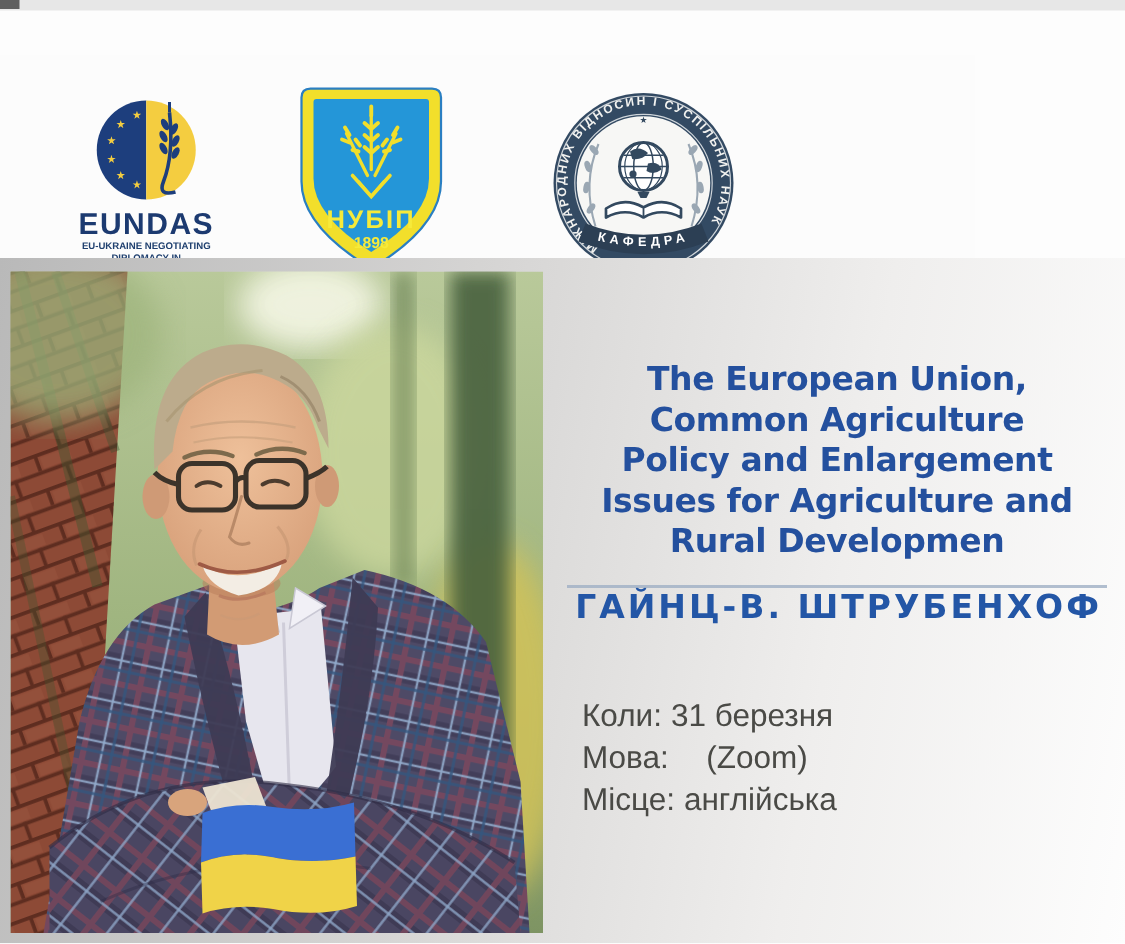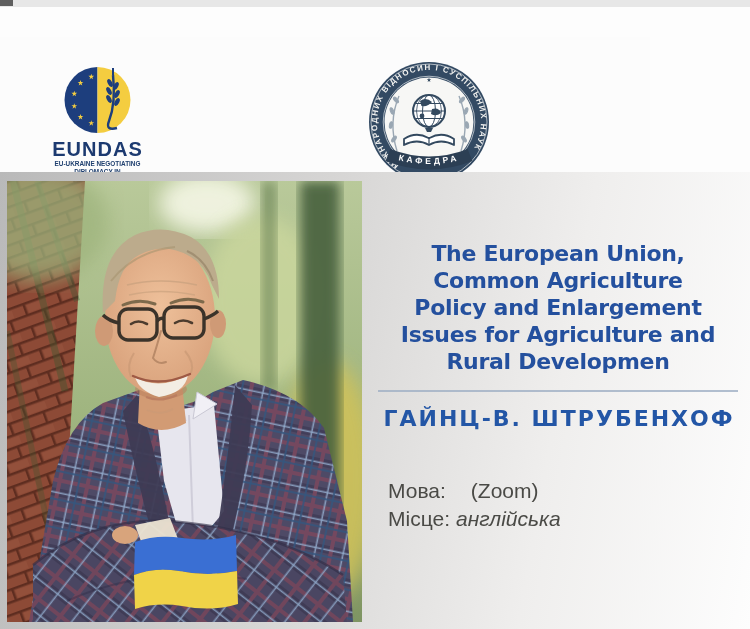--- a/index.html
+++ b/index.html
@@ -29,29 +29,29 @@
   .photo svg{display:block;}
 
   .content{position:absolute;left:368px;top:12px;width:382px;height:457px;}
   .event-title{
     margin:56px 10px 0 8px;text-align:center;white-space:pre-line;
     font-family:"DejaVu Sans", sans-serif;font-weight:bold;
     font-size:22px;line-height:27px;letter-spacing:-0.3px;color:#24509e;
   }
   .divider{border:none;border-top:2px solid #9fafc4;margin:15px 12px 0 10px;opacity:.8;}
   .speaker-name{
-    margin:14px 6px 0 6px;text-align:center;
+    margin:1px 6px 0 6px;text-align:center;
     font-family:"DejaVu Sans", sans-serif;font-weight:bold;
     font-size:22px;letter-spacing:2px;color:#2356a6;
   }
   .details{margin:46px 0 0 20px;font-size:21px;line-height:28px;color:#4a4a46;}
   .details .row{white-space:nowrap;}
   .details .value{margin-left:6px;}
   .details .value.wide{margin-left:25px;}
-  .details .italic{font-style:italic;text-align:right;}
+  .details .italic{text-align:right;}
 </style>
 </head>
 <body>
 
 <div class="poster">
 
   <div class="top-strip">
     <div class="corner"></div>
   </div>
 
@@ -84,20 +84,38 @@
             <path d="M78,16 L78,9" stroke="#1d3e7d" stroke-width="2"></path>
           </g>
         </g>
         <text x="62.5" y="97" text-anchor="middle" font-size="20" font-weight="bold" letter-spacing="1" fill="#1c3a70">EUNDAS</text>
         <text x="62.5" y="107" text-anchor="middle" font-size="6.4" font-weight="bold" fill="#20406f">EU-UKRAINE NEGOTIATING</text>
         <text x="62.5" y="115" text-anchor="middle" font-size="6.4" font-weight="bold" fill="#20406f">DIPLOMACY IN</text>
         <text x="62.5" y="123" text-anchor="middle" font-size="6.4" font-weight="bold" fill="#20406f">AGRARIAN SPHERE</text>
       </svg>
     </div>
 
+    <div class="logo logo-nubip">
+      <svg width="105" height="128" viewBox="0 0 105 128">
+        <path d="M6,10 Q6,4 12,4 L93,4 Q99,4 99,10 L99,66 Q99,96 52.5,124 Q6,96 6,66 Z" fill="#f2df2b" stroke="#2a7fc2" stroke-width="1.5"></path>
+        <path d="M14,13 Q14,11 16,11 L89,11 Q91,11 91,13 L91,64 Q91,89 52.5,113 Q14,89 14,64 Z" fill="#2496d8"></path>
+        <g stroke="#f2df2b" stroke-width="2.6" stroke-linecap="round">
+          <path d="M52.5,58 L52.5,22" stroke-width="2.2"></path>
+          <path d="M48,27 L52.5,31 M57,27 L52.5,31 M48,35 L52.5,39 M57,35 L52.5,39 M48,43 L52.5,47 M57,43 L52.5,47 M52.5,22 L52.5,16"></path>
+          <path d="M36,34 L50,62" stroke-width="2.2"></path>
+          <path d="M33,38 L38,40 M35,30 L38,35 M40,45 L44,46 M42,38 L45,42"></path>
+          <path d="M69,34 L55,62" stroke-width="2.2"></path>
+          <path d="M72,38 L67,40 M70,30 L67,35 M65,45 L61,46 M63,38 L60,42"></path>
+          <path d="M40,62 L52.5,76 L65,62" fill="none" stroke-width="2.4"></path>
+          <path d="M44,66 L52.5,76 L61,66" fill="none" stroke-width="2"></path>
+        </g>
+        <text x="52.5" y="97" text-anchor="middle" font-size="17" font-weight="bold" letter-spacing="1.5" fill="#f6ea3a">НУБІП</text>
+        <text x="52.5" y="110" text-anchor="middle" font-size="10.5" font-weight="bold" fill="#f6ea3a">1898</text>
+      </svg>
+    </div>
 
     <div class="logo logo-dept">
       <svg width="126" height="126" viewBox="0 0 126 126">
         <defs>
           <path id="ringArc" d="M33.2,105.6 A52,52 0 1 1 92.8,105.6" fill="none"></path>
           <path id="bannerArc" d="M22,96 Q63,112 104,96" fill="none"></path>
           <path id="bannerTextArc" d="M18,97 Q63,113 108,97" fill="none"></path>
         </defs>
         <circle cx="63" cy="63" r="60" fill="#334a63"></circle>
         <circle cx="63" cy="63" r="44.5" fill="#f7f7f5"></circle>
@@ -275,20 +293,23 @@
     <div class="content">
       <div class="event-title">The European Union,
 Common Agriculture
 Policy and Enlargement
 Issues for Agriculture and
 Rural Developmen</div>
       <hr class="divider">
       <div class="speaker-name">ГАЙНЦ-В. ШТРУБЕНХОФ</div>
       <div class="details">
         <div class="row">
+          <span class="label">Коли:</span><span class="value">31 березня</span>
+        </div>
+        <div class="row">
           <span class="label">Мова:</span><span class="value wide">(Zoom)</span>
         </div>
         <div class="row">
           <span class="label">Місце:</span><span class="value italic">англійська</span>
         </div>
       </div>
     </div>
   </div>
 </div>
 

